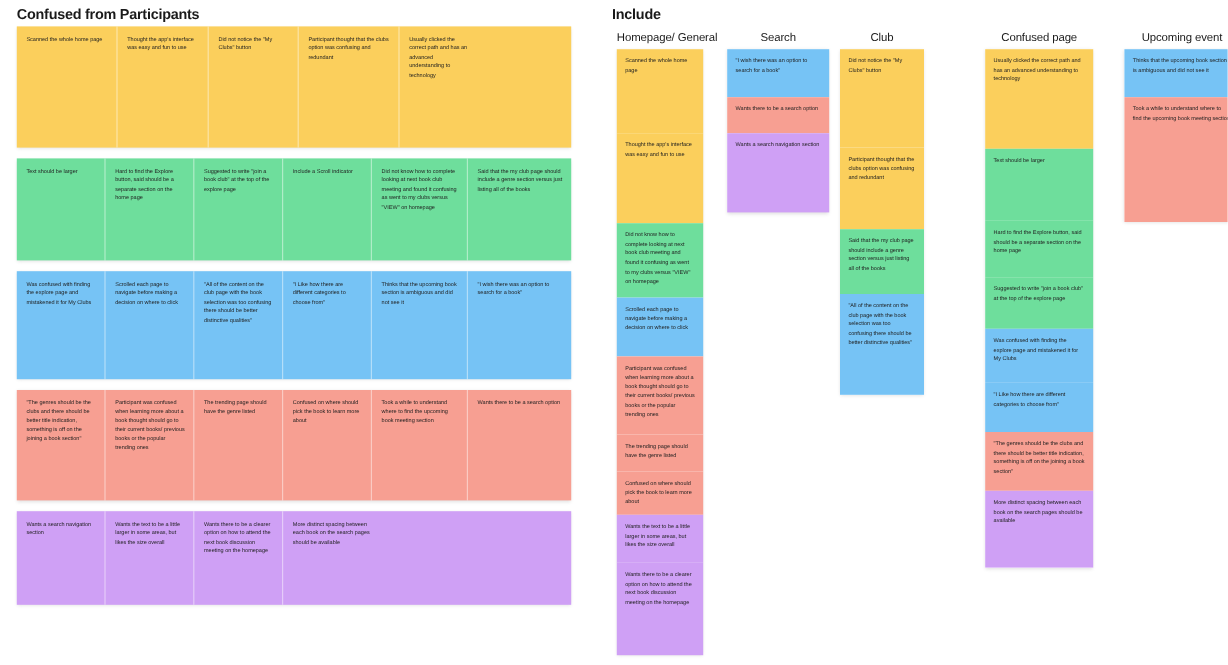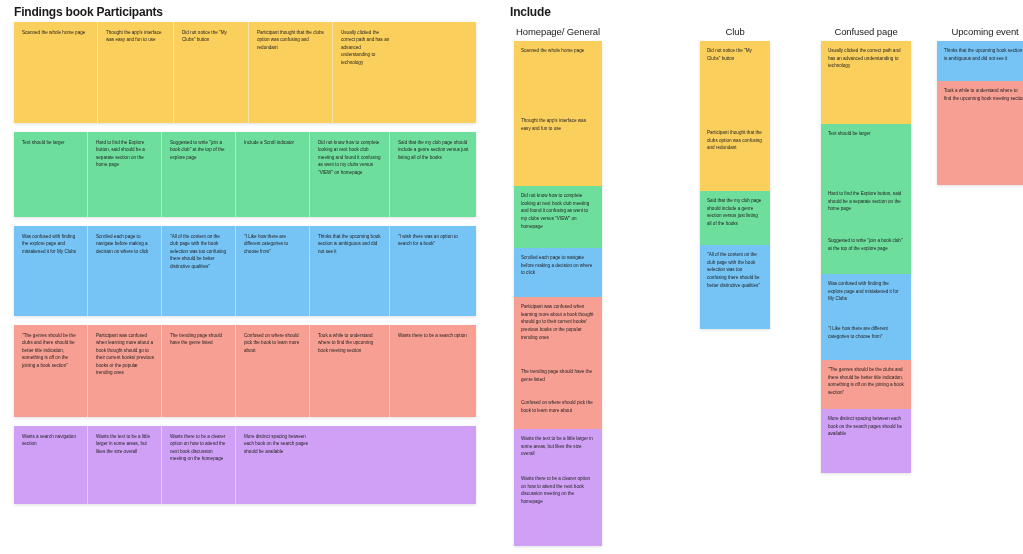--- a/index.html
+++ b/index.html
@@ -65,21 +65,21 @@
     color: #1f1f1f;
     overflow: hidden;
     word-wrap: break-word;
   }
 </style>
 </head>
 <body>
 
 <div class="board">
 
-  <div class="section-title" id="findings-title">Findings book Participants</div>
+  <div class="section-title" id="findings-title">Confused from Participants</div>
 
   <div id="findings">
       <div class="findings-row" style="height: 101px; background: rgb(251, 207, 92);">
         <div class="f-card" style="width: 84px; flex: 0 0 84px;">Scanned the whole home page</div>
         <div class="f-card" style="width: 76px; flex: 0 0 76px;">Thought the app's interface was easy and fun to use</div>
         <div class="f-card" style="width: 75px; flex: 0 0 75px;">Did not notice the "My Clubs" button</div>
         <div class="f-card" style="width: 84px; flex: 0 0 84px;">Participant thought that the clubs option was confusing and redundant</div>
         <div class="f-card" style="width: 65px; flex: 0 0 65px;">Usually clicked the correct path and has an advanced understanding to technology</div>
       </div>
       <div class="findings-row" style="height: 85px; background: rgb(110, 222, 156);">
@@ -110,32 +110,40 @@
         <div class="f-card" style="width: 74px; flex: 0 0 74px;">Wants a search navigation section</div>
         <div class="f-card" style="width: 74px; flex: 0 0 74px;">Wants the text to be a little larger in some areas, but likes the size overall</div>
         <div class="f-card" style="width: 74px; flex: 0 0 74px;">Wants there to be a clearer option on how to attend the next book discussion meeting on the homepage</div>
         <div class="f-card" style="width: 82px; flex: 0 0 82px;">More distinct spacing between each book on the search pages should be available</div>
       </div>
     </div>
 
   <div class="section-title" id="themes-title">Include</div>
 
   <div id="themes">
-      <div class="theme-col" style="left: 4px; width: 88px;">
+      <div class="theme-col" style="left: 4px; width: 72px;">
         <div class="theme-col-head">Homepage/ General</div>
         <div class="theme-stack">
           <div class="t-card" style="height: 70px; background: rgb(251, 207, 92);">Scanned the whole home page</div>
           <div class="t-card" style="height: 75px; background: rgb(251, 207, 92);">Thought the app's interface was easy and fun to use</div>
           <div class="t-card" style="height: 62px; background: rgb(110, 222, 156);">Did not know how to complete looking at next book club meeting and found it confusing as went to my clubs versus "VIEW" on homepage</div>
           <div class="t-card" style="height: 49px; background: rgb(118, 195, 245);">Scrolled each page to navigate before making a decision on where to click</div>
           <div class="t-card" style="height: 65px; background: rgb(247, 159, 146);">Participant was confused when learning more about a book thought should go to their current books/ previous books or the popular trending ones</div>
           <div class="t-card" style="height: 31px; background: rgb(247, 159, 146);">The trending page should have the genre listed</div>
           <div class="t-card" style="height: 36px; background: rgb(247, 159, 146);">Confused on where should pick the book to learn more about</div>
           <div class="t-card" style="height: 40px; background: rgb(207, 160, 245);">Wants the text to be a little larger in some areas, but likes the size overall</div>
           <div class="t-card" style="height: 77px; background: rgb(207, 160, 245);">Wants there to be a clearer option on how to attend the next book discussion meeting on the homepage</div>
+        </div>
+      </div>
+      <div class="theme-col" style="left: 96px; width: 85px;">
+        <div class="theme-col-head">Search</div>
+        <div class="theme-stack">
+          <div class="t-card" style="height: 40px; background: rgb(118, 195, 245);">"I wish there was an option to search for a book"</div>
+          <div class="t-card" style="height: 30px; background: rgb(247, 159, 146);">Wants there to be a search option</div>
+          <div class="t-card" style="height: 66px; background: rgb(207, 160, 245);">Wants a search navigation section</div>
         </div>
       </div>
       <div class="theme-col" style="left: 190px; width: 70px;">
         <div class="theme-col-head">Club</div>
         <div class="theme-stack">
           <div class="t-card" style="height: 82px; background: rgb(251, 207, 92);">Did not notice the "My Clubs" button</div>
           <div class="t-card" style="height: 68px; background: rgb(251, 207, 92);">Participant thought that the clubs option was confusing and redundant</div>
           <div class="t-card" style="height: 54px; background: rgb(110, 222, 156);">Said that the my club page should include a genre section versus just listing all of the books</div>
           <div class="t-card" style="height: 84px; background: rgb(118, 195, 245);">"All of the content on the club page with the book selection was too confusing there should be better distinctive qualities"</div>
         </div>

